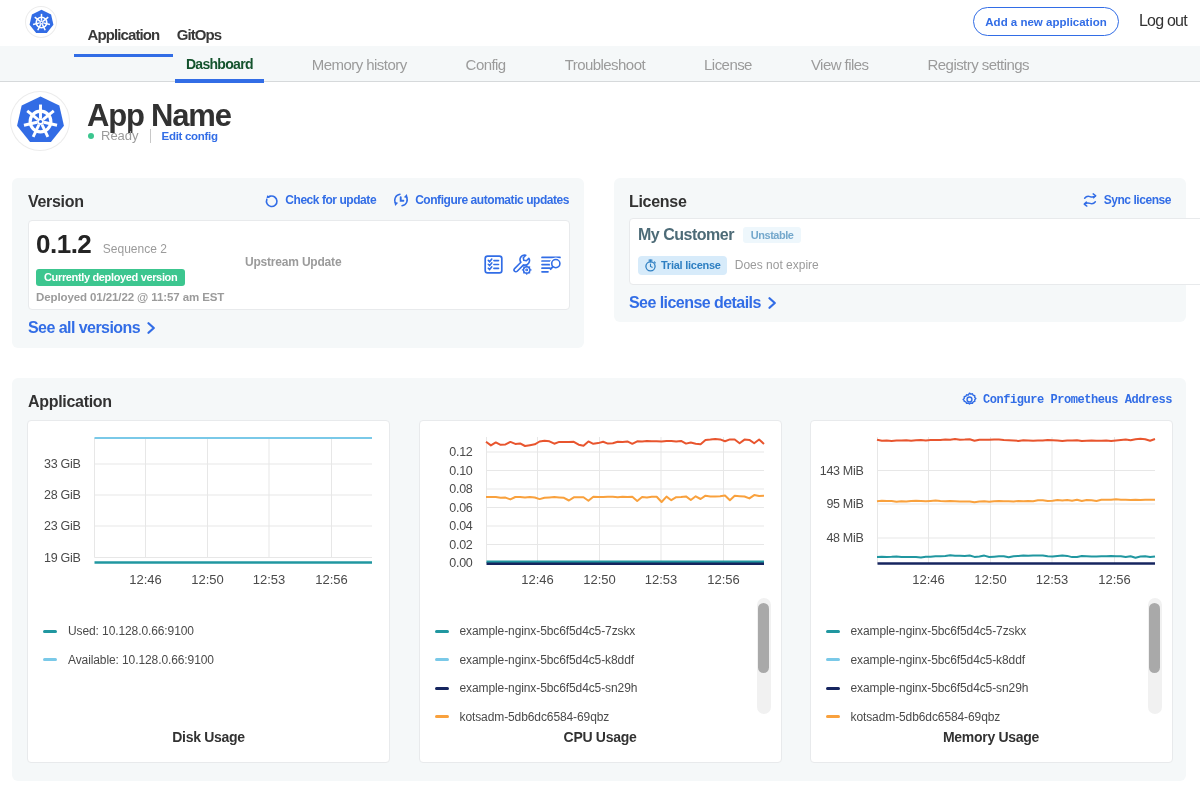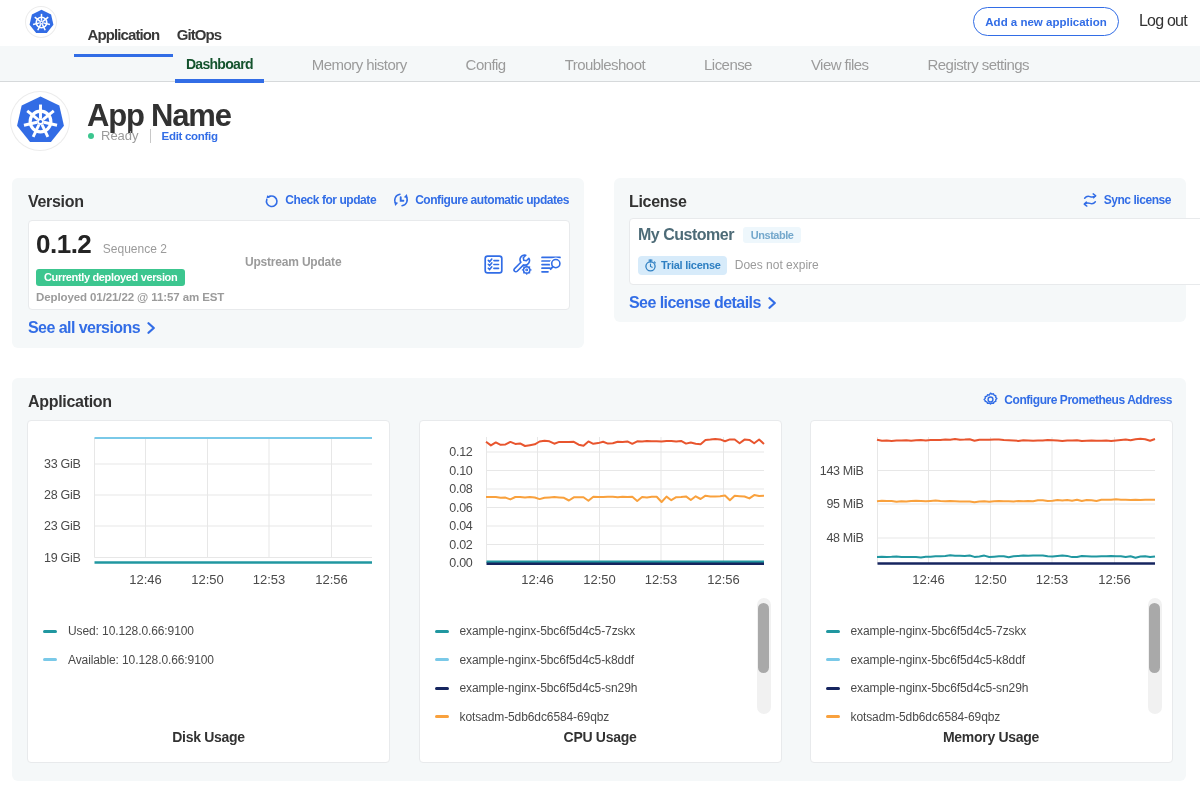--- a/index.html
+++ b/index.html
@@ -193,21 +193,21 @@
         <span class="graytext" style="font-size:12px; margin-left:8px;">Does not expire</span>
       </div>
     </div>
     <div style="position:absolute; left:15px; top:116px;"><span class="seelink">See license details <svg width="12" height="12" viewBox="0 0 12 12" fill="none" stroke="#326de6" stroke-width="2.2" stroke-linecap="round" stroke-linejoin="round">
             <path d="M3.5 1.2 L8.8 6 L3.5 10.8"></path>
           </svg></span></div>
   </div>
 
   <div class="card" style="left:12px; top:200px; width:1174px; height:403px;">
     <div class="h2" style="position:absolute; left:16px; top:15px;">Application</div>
-    <div style="position:absolute; right:14px; top:14px;"><span class="bluelink"><svg width="15" height="15" viewBox="0 0 16 16" fill="none" stroke="#326de6" stroke-width="1.5">
+    <div style="position:absolute; right:14px; top:14px;font-family:Liberation Mono, monospace;"><span class="bluelink"><svg width="15" height="15" viewBox="0 0 16 16" fill="none" stroke="#326de6" stroke-width="1.5">
 <path d="M8 1.2 l1.4 1.1 1.7-.4.8 1.6 1.7.5v1.8l1.2 1.2-1.2 1.2v1.8l-1.7.5-.8 1.6-1.7-.4-1.4 1.1-1.4-1.1-1.7.4-.8-1.6-1.7-.5V9.2L1.2 8l1.2-1.2V5l1.7-.5.8-1.6 1.7.4z" stroke-linejoin="round"></path>
 <circle cx="8" cy="8" r="2.6"></circle>
 </svg>Configure Prometheus Address</span></div>
     <div class="chartcard" style="left:15px;">
       <svg width="363" height="168" font-family="Liberation Sans, sans-serif">
 <line x1="66.5" y1="17" x2="66.5" y2="136.5" stroke="#e7e7e7" stroke-width="1"></line>
           <line x1="117.5" y1="17" x2="117.5" y2="136.5" stroke="#e7e7e7" stroke-width="1"></line>
           <line x1="179.5" y1="17" x2="179.5" y2="136.5" stroke="#e7e7e7" stroke-width="1"></line>
           <line x1="241.0" y1="17" x2="241.0" y2="136.5" stroke="#e7e7e7" stroke-width="1"></line>
           <line x1="303.5" y1="17" x2="303.5" y2="136.5" stroke="#e7e7e7" stroke-width="1"></line>

